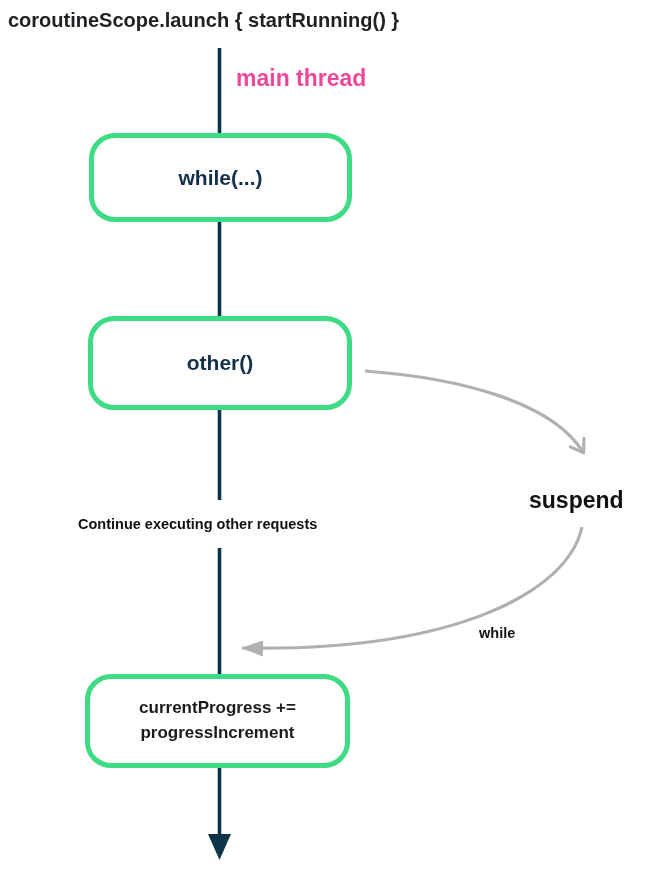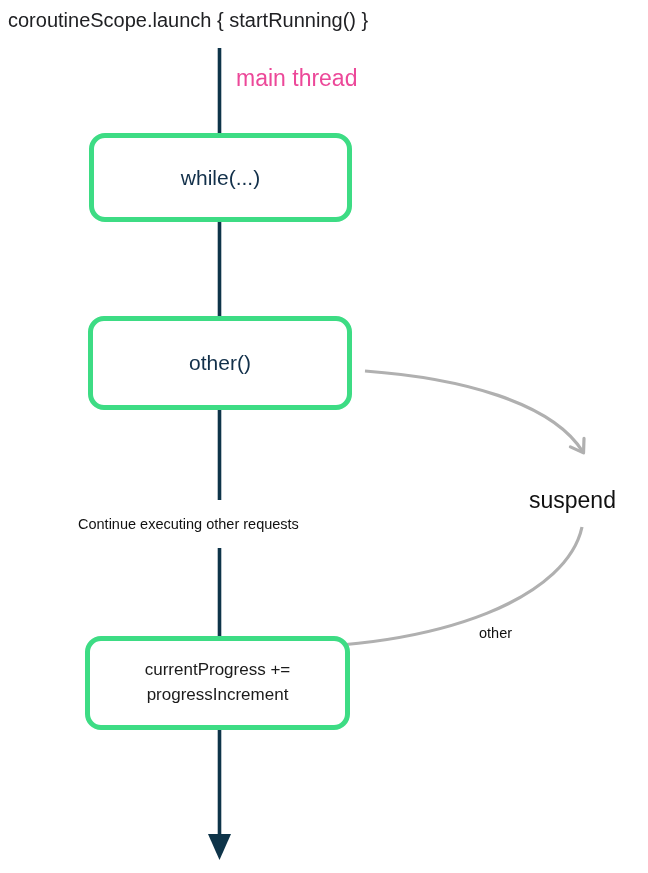--- a/index.html
+++ b/index.html
@@ -2,44 +2,44 @@
 <html><head>
 <meta charset="utf-8">
 <style>
   * { margin: 0; padding: 0; box-sizing: border-box; }
   html, body { background: #ffffff; }
   body {
     font-family: "Liberation Sans", sans-serif;
     width: 648px; height: 873px;
     position: relative; overflow: hidden;
   }
-  .stage { position: absolute; inset: 0; width: 648px; height: 873px; }
+  .stage { position: absolute; inset: 0; width: 648px; height: 873px; font-weight: bold; }
   svg.lines { position: absolute; left: 0; top: 0; z-index: 0; }
 
   .title {
     position: absolute; left: 8px; top: 9px;
     font-size: 20px; color: #202124; z-index: 2;
     white-space: nowrap;
   }
   .thread-label {
     position: absolute; left: 236px; top: 65px;
     font-size: 23px; color: #ec4899; z-index: 2;
     white-space: nowrap;
   }
   .flow-box {
     position: absolute; z-index: 1;
     background: #ffffff;
     border: 5px solid #3ddc84;
-    border-radius: 16px;
+    border-radius: 26px;
     display: flex; align-items: center; justify-content: center;
     text-align: center;
   }
   .flow-box.b1 { left: 89px; top: 133px; width: 263px; height: 89px; }
   .flow-box.b2 { left: 88px; top: 316px; width: 264px; height: 94px; }
-  .flow-box.b3 { left: 85px; top: 636px; width: 265px; height: 94px; }
+  .flow-box.b3 { left: 85px; top: 674px; width: 265px; height: 94px; }
   .flow-box .box-label { font-size: 21px; color: #12304a; }
   .flow-box.b3 .box-label {
     font-size: 17px; color: #1b1b1b;
     white-space: pre-line; line-height: 1.45;
   }
   .suspend-label {
     position: absolute; left: 529px; top: 487px;
     font-size: 23px; color: #111111; z-index: 2;
     white-space: nowrap;
   }
@@ -90,20 +90,20 @@
   </div>
 
   <div class="flow-box b2">
     <span class="box-label">other()</span>
   </div>
 
   <div class="suspend-label">suspend</div>
 
   <div class="continue-label">Continue executing other requests</div>
 
-  <div class="resume-label">other</div>
+  <div class="resume-label">while</div>
 
   <div class="flow-box b3">
     <span class="box-label">currentProgress +=
 progressIncrement</span>
   </div>
 
 </div>
 
 </body></html>

